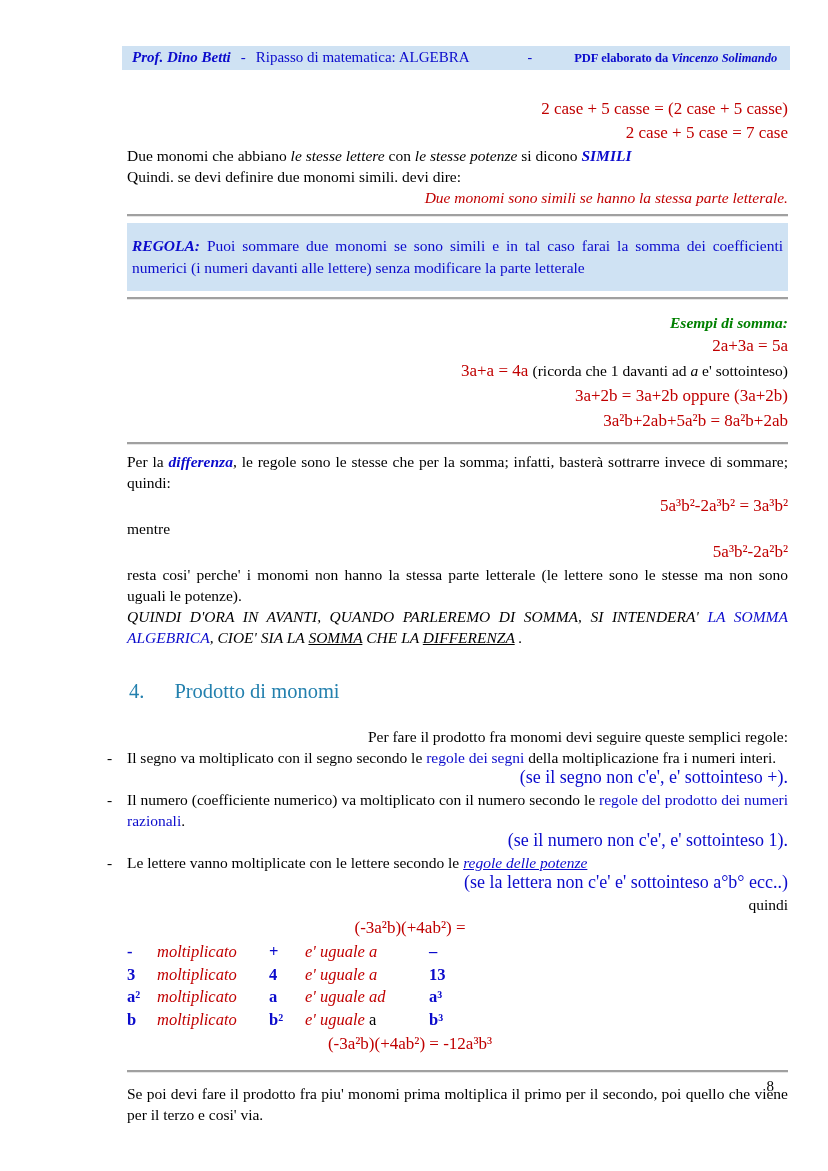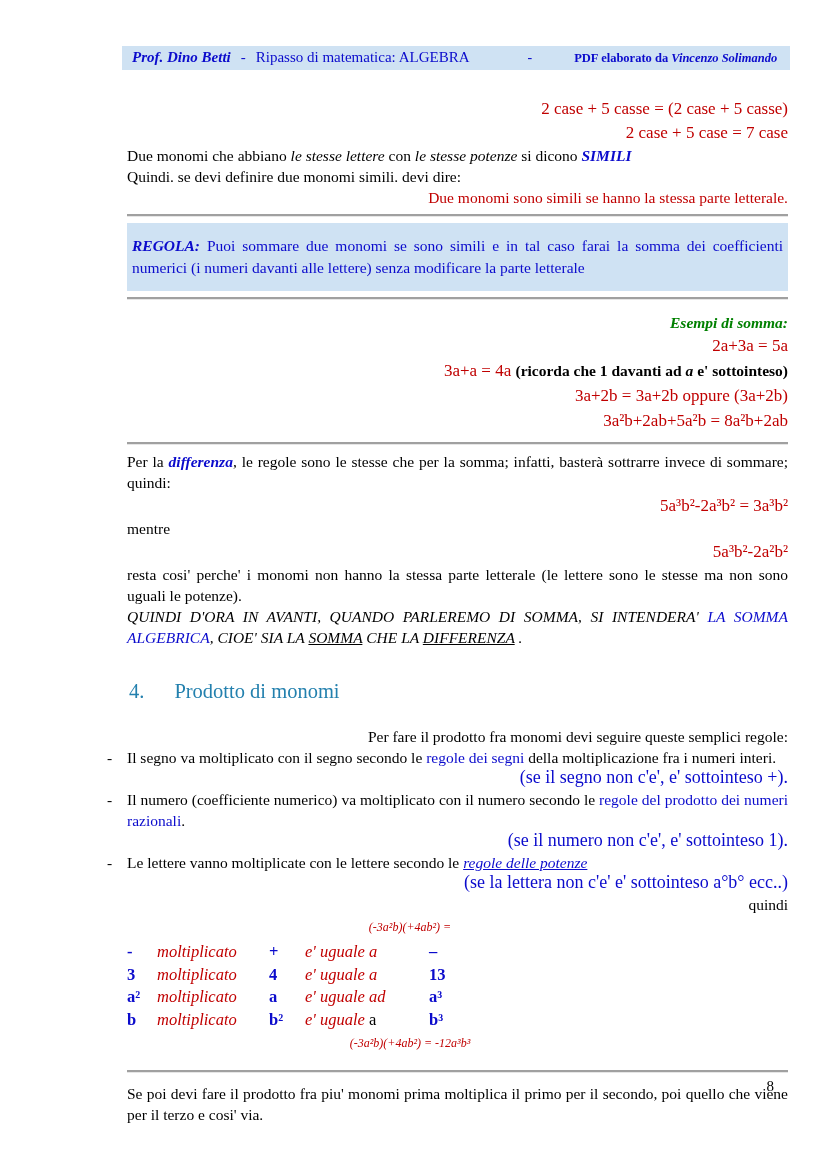--- a/index.html
+++ b/index.html
@@ -19,52 +19,52 @@
   .hdr-author { color:var(--blue,#0000cc); font-weight:bold; font-style:italic; font-size:15px; }
   .hdr-dash  { color:var(--blue,#0000cc); font-size:15px; margin:0 10px; }
   .hdr-title { color:var(--blue,#0000cc); font-size:15px; }
   .hdr-dash2 { color:var(--blue,#0000cc); font-size:14px; margin:0 42px 0 58px; }
   .hdr-credit { color:var(--blue,#0000cc); font-size:12.5px; font-weight:bold; }
   .hdr-credit-name { font-style:italic; }
 
   
   .content { position:absolute; left:127px; top:97px; width:661px; font-size:15.5px; line-height:21px; }
   p { margin:0;text-align:right; }
-  .red { color:var(--red,#c00000); }
+  .red { color:var(--red,#c00000);font-style:italic; }
   .blue { color:var(--blue,#0000cc); }
   .eq-top { font-size:17px; line-height:24px; color:var(--red,#c00000); }
   .body-line { text-align:justify; }
   .blue-term { color:var(--blue,#0000cc); font-weight:bold; font-style:italic; }
   .underline { text-decoration:underline;font-style:italic; }
 
   .hr { height:3px; background:#a0a0a0; border-bottom:1px solid #e6e6e6; margin:6px 0; }
 
   .regola-box {
     background:var(--box_bg,#cfe2f3); color:var(--blue,#0000cc);
     text-align:justify; padding:12px 5px; line-height:22px; margin:2px 0;
   }
   .regola-label { font-weight:bold; font-style:italic; }
 
   .green-title { color:var(--green,#008000); font-weight:bold; font-style:italic; margin-top:12px;margin-left:21px; }
   .eq { font-size:17px; line-height:25px; color:var(--red,#c00000); }
-  .eq .black-note { color:#000; font-size:15.5px;font-weight:bold; }
+  .eq .black-note { color:#000; font-size:15.5px; }
   .italic-para { font-style:italic; text-align:justify; }
 
   .section-heading {
     color:var(--heading,#2380ae); font-size:20.5px; font-weight:normal;
     display:flex; gap:30px; margin:30px 0 0 2px; line-height:26px;
   }
 
   .intro-para { margin-top:22px; }
   .rule-item { position:relative; margin-top:0; }
   .rule-item .dash { position:absolute; left:-20px; top:0; }
   .note { color:var(--blue,#0000cc); font-size:18px; line-height:17px; margin:1px 0 3px 2px; }
   .quindi-word { margin-left:28px; }
 
-  .formula { color:var(--red,#c00000); font-size:12px; line-height:25px; text-align:center; margin-right:95px;font-style:italic; }
+  .formula { color:var(--red,#c00000); font-size:17px; line-height:25px; text-align:center; margin-right:95px; }
 
   .mul-table { font-size:16.5px; line-height:22.5px; margin-top:1px; }
   .mul-row { display:grid; grid-template-columns:30px 112px 36px 124px auto; align-items:baseline; }
   .mul-left,.mul-mid,.mul-right { color:var(--blue,#0000cc); font-weight:bold; }
   .mul-op,.red-it { color:var(--red,#c00000); font-style:italic; }
 
   .final-para { margin-top:10px; text-align:justify; }
 
   .page-number { position:absolute; right:54px; top:1078px; font-size:15px; color:#000; }
 </style>

